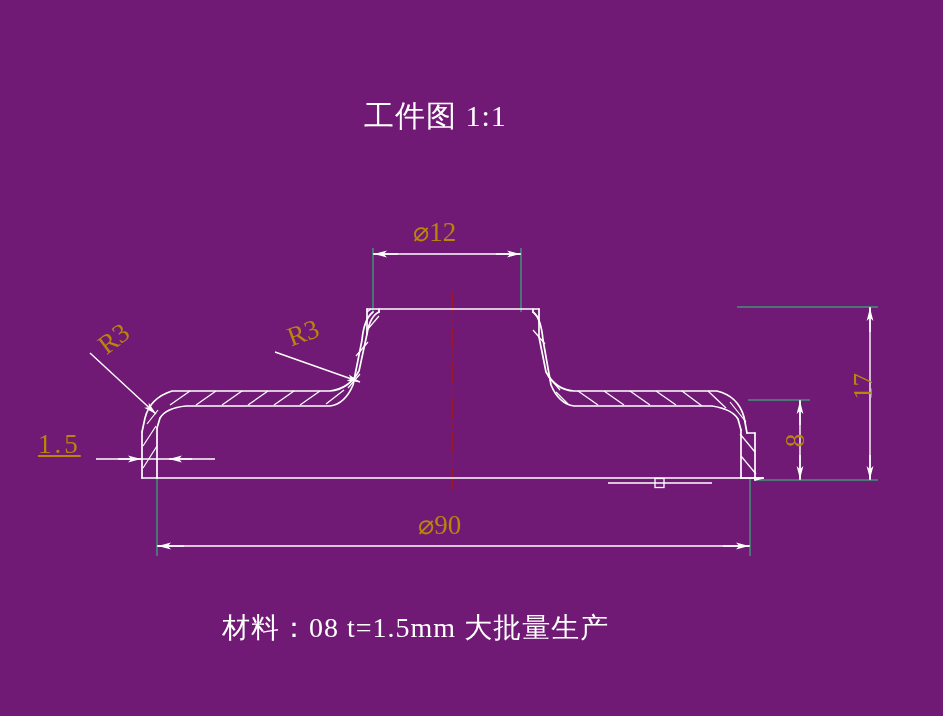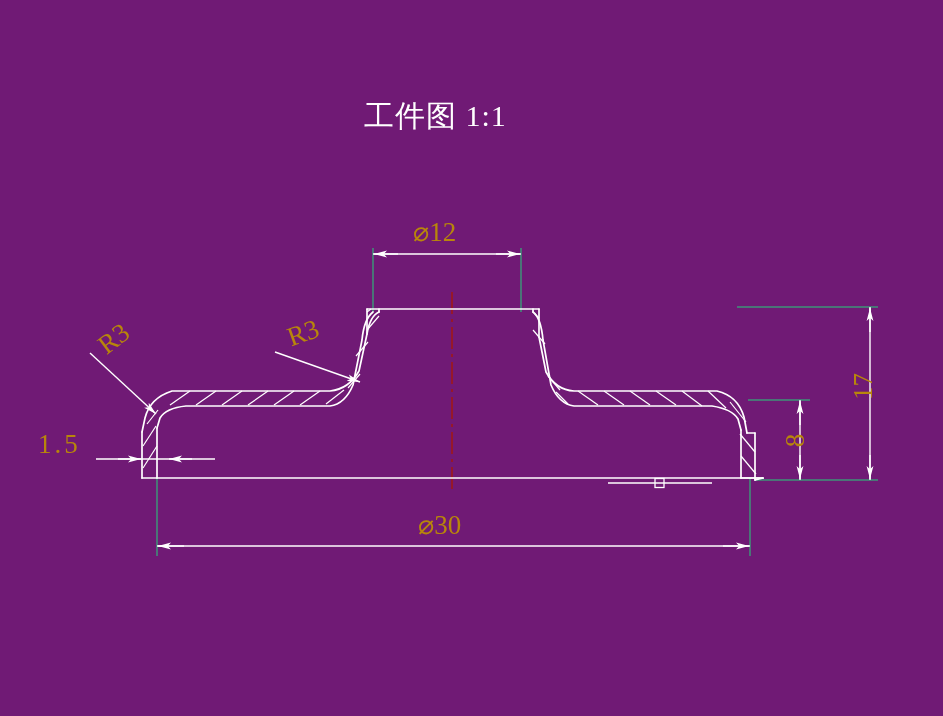--- a/index.html
+++ b/index.html
@@ -154,26 +154,27 @@
 
       <g>
         <line x1="608" y1="483" x2="712" y2="483"></line>
         <rect x="655" y="478.5" width="9" height="9" stroke="#ffffff" stroke-width="1.3" fill="none"></rect>
       </g>
     </g>
   </svg>
 
   <div class="txt title" style="left:364px;top:96px;">工件图   1:1</div>
 
+  <div class="txt footer" style="left:222px;top:609px;">材料：08    t=1.5mm   大批量生产</div>
 
   <div class="dim" style="left:413px;top:216px;">⌀12</div>
 
-  <div class="dim" style="left:418px;top:509px;">⌀30</div>
+  <div class="dim" style="left:418px;top:509px;">⌀90</div>
 
-  <div class="dim" style="left:38px;top:429px;letter-spacing:3px;">1.5</div>
+  <div class="dim" style="left:38px;top:429px;letter-spacing:3px;text-decoration:underline;">1.5</div>
 
   <div class="dim dimrot" style="left:780px;top:425px;width:30px;text-align:center;">8</div>
 
   <div class="dim dimrot" style="left:843px;top:371px;width:40px;text-align:center;">17</div>
 
   <div class="dim" style="left:92px;top:336px;transform:rotate(-37deg);transform-origin:left top;">R3</div>
 
   <div class="dim" style="left:283px;top:324px;transform:rotate(-20deg);transform-origin:left top;">R3</div>
 
 </div>

